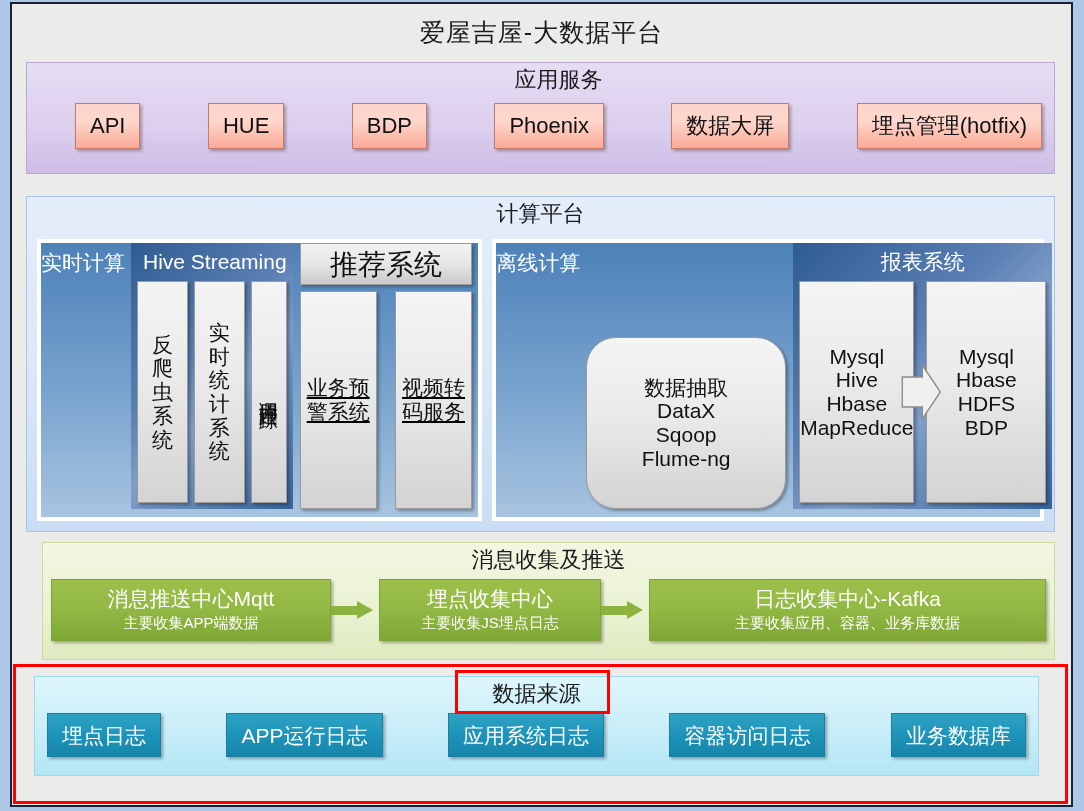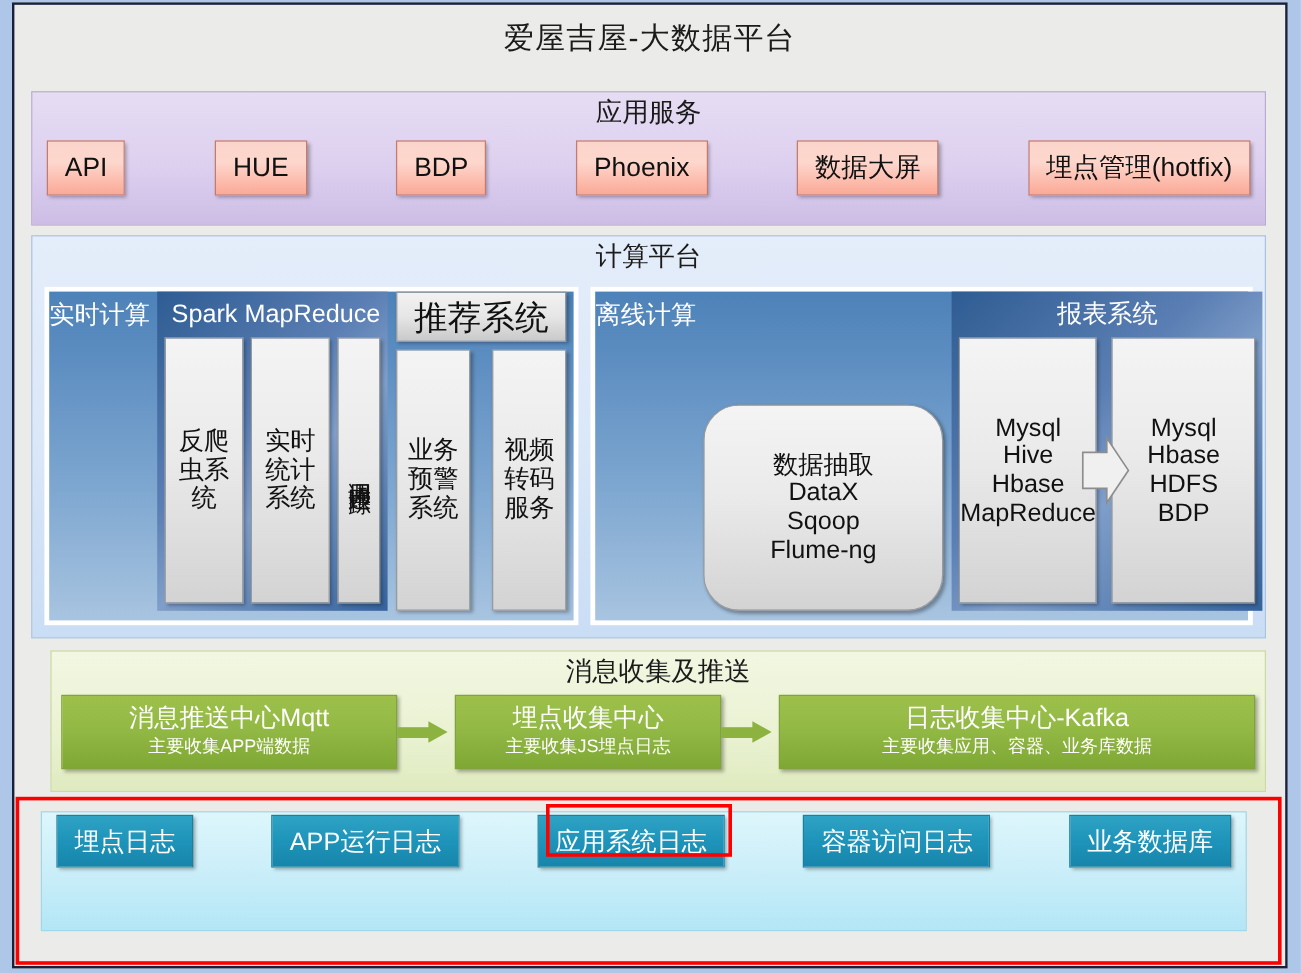--- a/index.html
+++ b/index.html
@@ -40,23 +40,24 @@
   .band-title{
     text-align:center;
     font-size:22px;
     color:#1b1b1b;
     line-height:34px;
     height:34px;
   }
 
   
   #app-service{
-    left:14px; top:72px; width:1029px; height:112px;
+    left:14px; top:58px; width:1029px; height:112px;
     background:linear-gradient(to bottom,#e6ddf3 0%,#ddd0ef 55%,#cdbde6 100%);
     border:1px solid #b9a9d4;
+    padding-left:36px;
   }
   #app-row{
     display:flex;
     justify-content:space-between;
     align-items:center;
     padding:0 12px;
     margin-top:6px;
   }
   .app-chip{
     background:linear-gradient(to bottom,#fbd5cb 0%,#fdd6cc 40%,#fba996 100%);
@@ -292,37 +293,37 @@
 
     <div id="compute-inner">
 
       <div class="calc-col" style="width:460px;">
         <div class="calc-box">
           <div class="calc-head">实时计算</div>
 
           <div class="calc-body">
 
             <div class="sub-panel" style="width:246px;">
-              <div class="sub-panel-title" style="text-align:left;padding-left:6px;">Spark MapReduce</div>
+              <div class="sub-panel-title" style="text-align:left;padding-left:6px;">Hive Streaming</div>
               <div class="sub-panel-row">
                 <div class="leaf narrow-wrap" style="flex:1 1 0;">
                   <span class="leaf-lines">反爬虫系统</span>
                 </div>
                 <div class="leaf narrow-wrap" style="flex:1 1 0;">
                   <span class="leaf-lines">实时统计系统</span>
                 </div>
                 <div class="leaf vertical" style="flex:0 0 36px;">
                   <span class="leaf-lines">调用连跟踪</span>
                 </div>
               </div>
             </div>
 
             <div style="flex:1 1 auto;display:flex;flex-direction:column;">
               <div class="bar-card" style="margin:0 0 6px 0;">推荐系统</div>
-              <div style="flex:1 1 auto;display:flex;gap:18px;">
+              <div style="flex:1 1 auto;display:flex;gap:18px;text-decoration:underline;">
                 <div class="leaf narrow-wrap" style="flex:1 1 0;">
                   <span class="leaf-lines">业务预警系统</span>
                 </div>
                 <div class="leaf narrow-wrap" style="flex:1 1 0;">
                   <span class="leaf-lines">视频转码服务</span>
                 </div>
               </div>
             </div>
 
           </div>
@@ -396,20 +397,21 @@
 
       <div class="green-card" style="flex:1 1 auto;">
         <div class="t1">日志收集中心-Kafka</div>
         <div class="t2">主要收集应用、容器、业务库数据</div>
       </div>
 
     </div>
   </div>
 
   <div class="band" id="source">
+    <div class="band-title">数据来源</div>
     <div id="source-row">
       <div class="cyan-chip">埋点日志</div>
       <div class="cyan-chip">APP运行日志</div>
       <div class="cyan-chip">应用系统日志</div>
       <div class="cyan-chip">容器访问日志</div>
       <div class="cyan-chip">业务数据库</div>
     </div>
   </div>
 
 </div>

